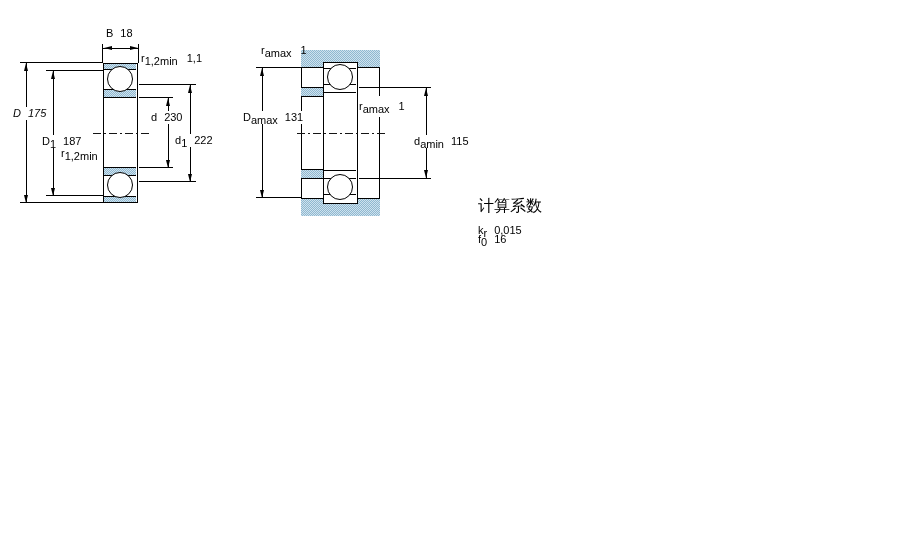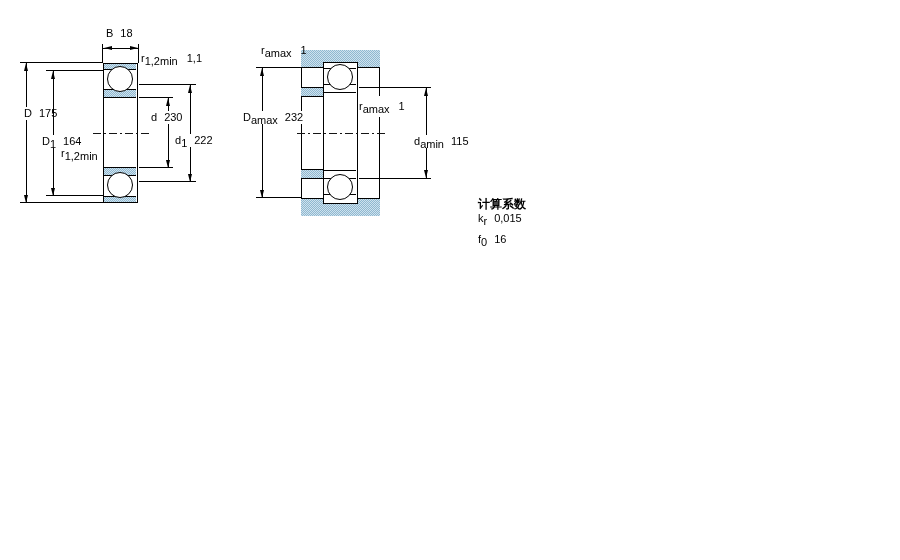--- a/index.html
+++ b/index.html
@@ -18,47 +18,47 @@
   .ah{position:absolute;width:0;height:0;}
   .ah-up{border-left:2.5px solid transparent;border-right:2.5px solid transparent;border-bottom:8px solid #000;}
   .ah-down{border-left:2.5px solid transparent;border-right:2.5px solid transparent;border-top:8px solid #000;}
   .ah-left{border-top:2.5px solid transparent;border-bottom:2.5px solid transparent;border-right:8px solid #000;}
   .ah-right{border-top:2.5px solid transparent;border-bottom:2.5px solid transparent;border-left:8px solid #000;}
   .txt{position:absolute;font-size:11px;line-height:13px;white-space:nowrap;}
   .txt.bg{background:#fff;padding:0 3px;}
   .sub{font-size:11px;position:relative;top:3px;}
   .val{margin-left:7px;}
   .val8{margin-left:9px;}
-  .cjk-title{position:absolute;font-size:12px;font-weight:bold;white-space:nowrap;}
+  .cjk-title{position:absolute;font-size:16px;font-weight:normal;white-space:nowrap;}
 </style>
 </head>
 <body>
 
 <div>
 
   <div class="ln" style="left:102px;top:44px;width:1px;height:19px;"></div>
   <div class="ln" style="left:138px;top:44px;width:1px;height:19px;"></div>
   <div class="ln" style="left:103px;top:48px;width:36px;height:1px;"></div>
   <div class="ah ah-left" style="left:104px;top:46px;"></div>
   <div class="ah ah-right" style="left:130px;top:46px;"></div>
   <span class="txt" style="left:106px;top:27px;"><span>B</span><span class="val">18</span></span>
 
   <div class="ln" style="left:20px;top:62px;width:83px;height:1px;"></div>
   <div class="ln" style="left:20px;top:202px;width:83px;height:1px;"></div>
   <div class="ln" style="left:26px;top:63px;width:1px;height:140px;"></div>
   <div class="ah ah-up" style="left:24px;top:63px;"></div>
   <div class="ah ah-down" style="left:24px;top:195px;"></div>
-  <span class="txt bg" style="left:21px;top:107px;"><span>D</span><span class="val">175</span></span>
+  <span class="txt bg" style="left:10px;top:107px;font-style:italic;"><span>D</span><span class="val">175</span></span>
 
   <div class="ln" style="left:46px;top:70px;width:57px;height:1px;"></div>
   <div class="ln" style="left:46px;top:195px;width:57px;height:1px;"></div>
   <div class="ln" style="left:53px;top:71px;width:1px;height:125px;"></div>
   <div class="ah ah-up" style="left:51px;top:71px;"></div>
   <div class="ah ah-down" style="left:51px;top:188px;"></div>
-  <span class="txt bg" style="left:39px;top:135px;"><span>D</span><span class="sub">1</span><span class="val">164</span></span>
+  <span class="txt bg" style="left:39px;top:135px;"><span>D</span><span class="sub">1</span><span class="val">187</span></span>
 
   <div class="ln" style="left:139px;top:97px;width:34px;height:1px;"></div>
   <div class="ln" style="left:139px;top:167px;width:34px;height:1px;"></div>
   <div class="ln" style="left:168px;top:98px;width:1px;height:70px;"></div>
   <div class="ah ah-up" style="left:166px;top:98px;"></div>
   <div class="ah ah-down" style="left:166px;top:160px;"></div>
   <span class="txt bg" style="left:148px;top:111px;"><span>d</span><span class="val">230</span></span>
 
   <div class="ln" style="left:139px;top:84px;width:57px;height:1px;"></div>
   <div class="ln" style="left:139px;top:181px;width:57px;height:1px;"></div>
@@ -103,30 +103,30 @@
     <div class="ball" style="left:2.5px;top:111px;"></div>
   </div>
 
   <div class="cl" style="left:297px;top:133px;width:89px;"></div>
 
   <div class="ln" style="left:256px;top:67px;width:46px;height:1px;"></div>
   <div class="ln" style="left:256px;top:197px;width:46px;height:1px;"></div>
   <div class="ln" style="left:262px;top:68px;width:1px;height:130px;"></div>
   <div class="ah ah-up" style="left:260px;top:68px;"></div>
   <div class="ah ah-down" style="left:260px;top:190px;"></div>
-  <span class="txt bg" style="left:240px;top:111px;"><span>D</span><span class="sub">amax</span><span class="val">232</span></span>
+  <span class="txt bg" style="left:240px;top:111px;"><span>D</span><span class="sub">amax</span><span class="val">131</span></span>
 
   <div class="ln" style="left:359px;top:87px;width:72px;height:1px;"></div>
   <div class="ln" style="left:359px;top:178px;width:72px;height:1px;"></div>
   <div class="ln" style="left:426px;top:88px;width:1px;height:91px;"></div>
   <div class="ah ah-up" style="left:424px;top:88px;"></div>
   <div class="ah ah-down" style="left:424px;top:170px;"></div>
   <span class="txt bg" style="left:411px;top:135px;"><span>d</span><span class="sub">amin</span><span class="val">115</span></span>
 
   <span class="txt" style="left:261px;top:44px;"><span>r</span><span class="sub">amax</span><span class="val8">1</span></span>
   <span class="txt" style="left:359px;top:100px;"><span>r</span><span class="sub">amax</span><span class="val8">1</span></span>
 </div>
 
 <div>
   <span class="cjk-title" style="left:478px;top:196px;">计算系数</span>
-  <span class="txt" style="left:478px;top:212px;"><span>k</span><span class="sub">r</span><span class="val">0,015</span></span>
+  <span class="txt" style="left:478px;top:224px;"><span>k</span><span class="sub">r</span><span class="val">0,015</span></span>
   <span class="txt" style="left:478px;top:233px;text-align:right;"><span>f</span><span class="sub">0</span><span class="val">16</span></span>
 </div>
 
 </body></html>

